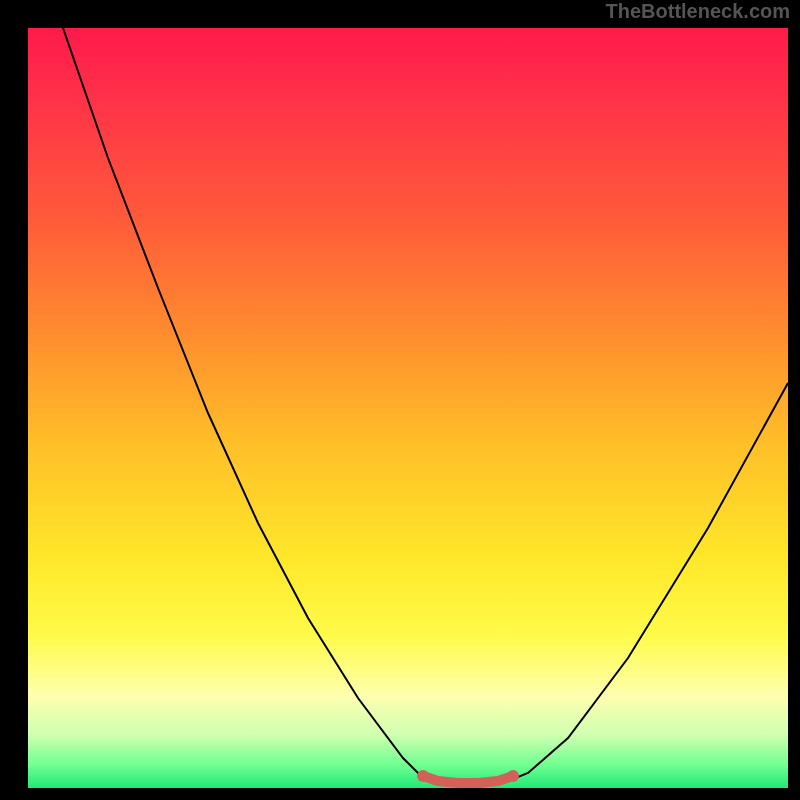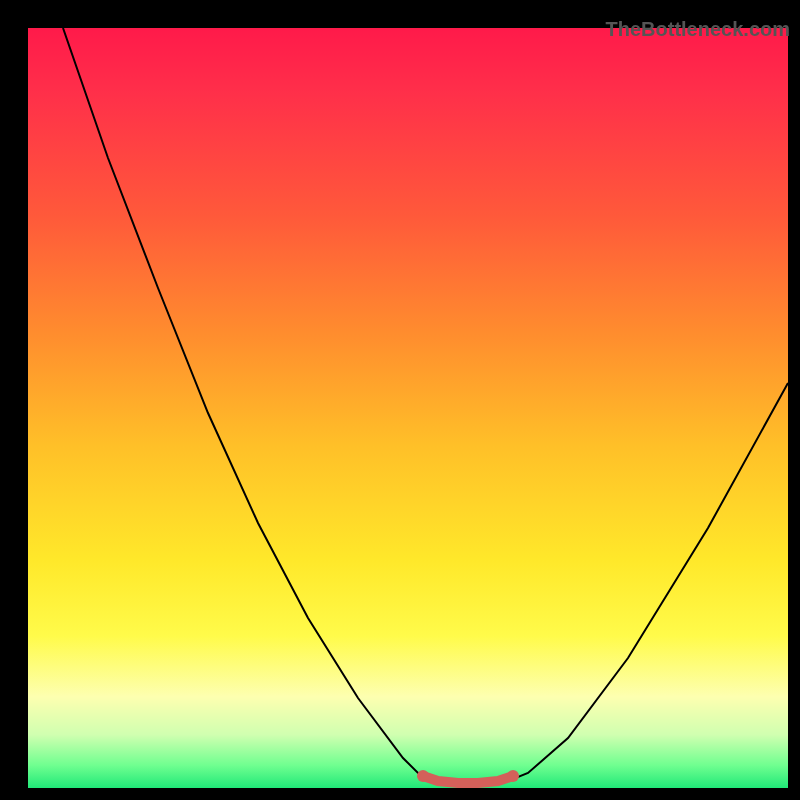--- a/index.html
+++ b/index.html
@@ -6,21 +6,21 @@
   body {
     width: 800px;
     height: 800px;
     background: #000;
     position: relative;
     font-family: Arial, sans-serif;
     overflow: hidden;
   }
   .watermark {
     position: absolute;
-    top: 18px;
+    top: 0;
     right: 10px;
     color: #555;
     font-size: 20px;
     font-weight: bold;
     z-index: 10;
   }
   .plot-area {
     position: absolute;
     left: 28px;
     top: 28px;

